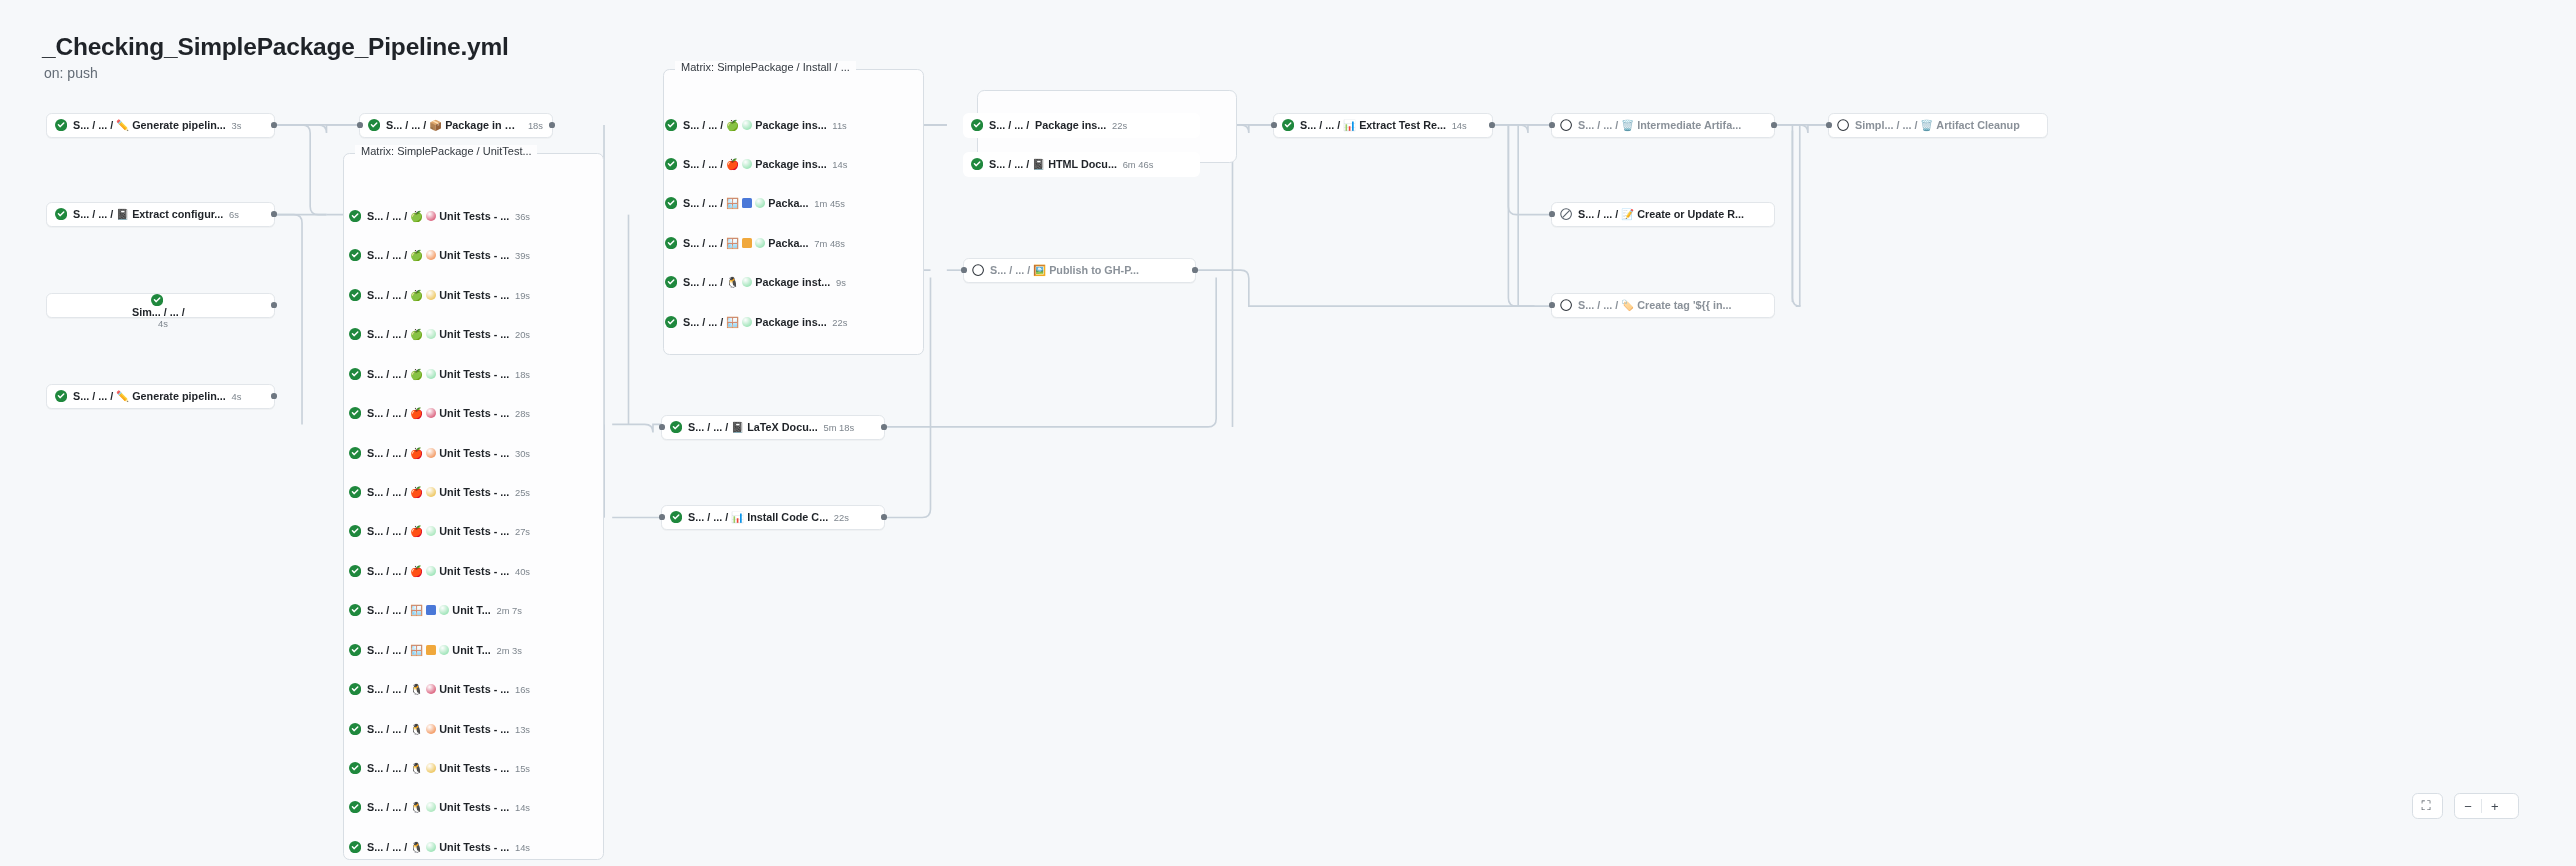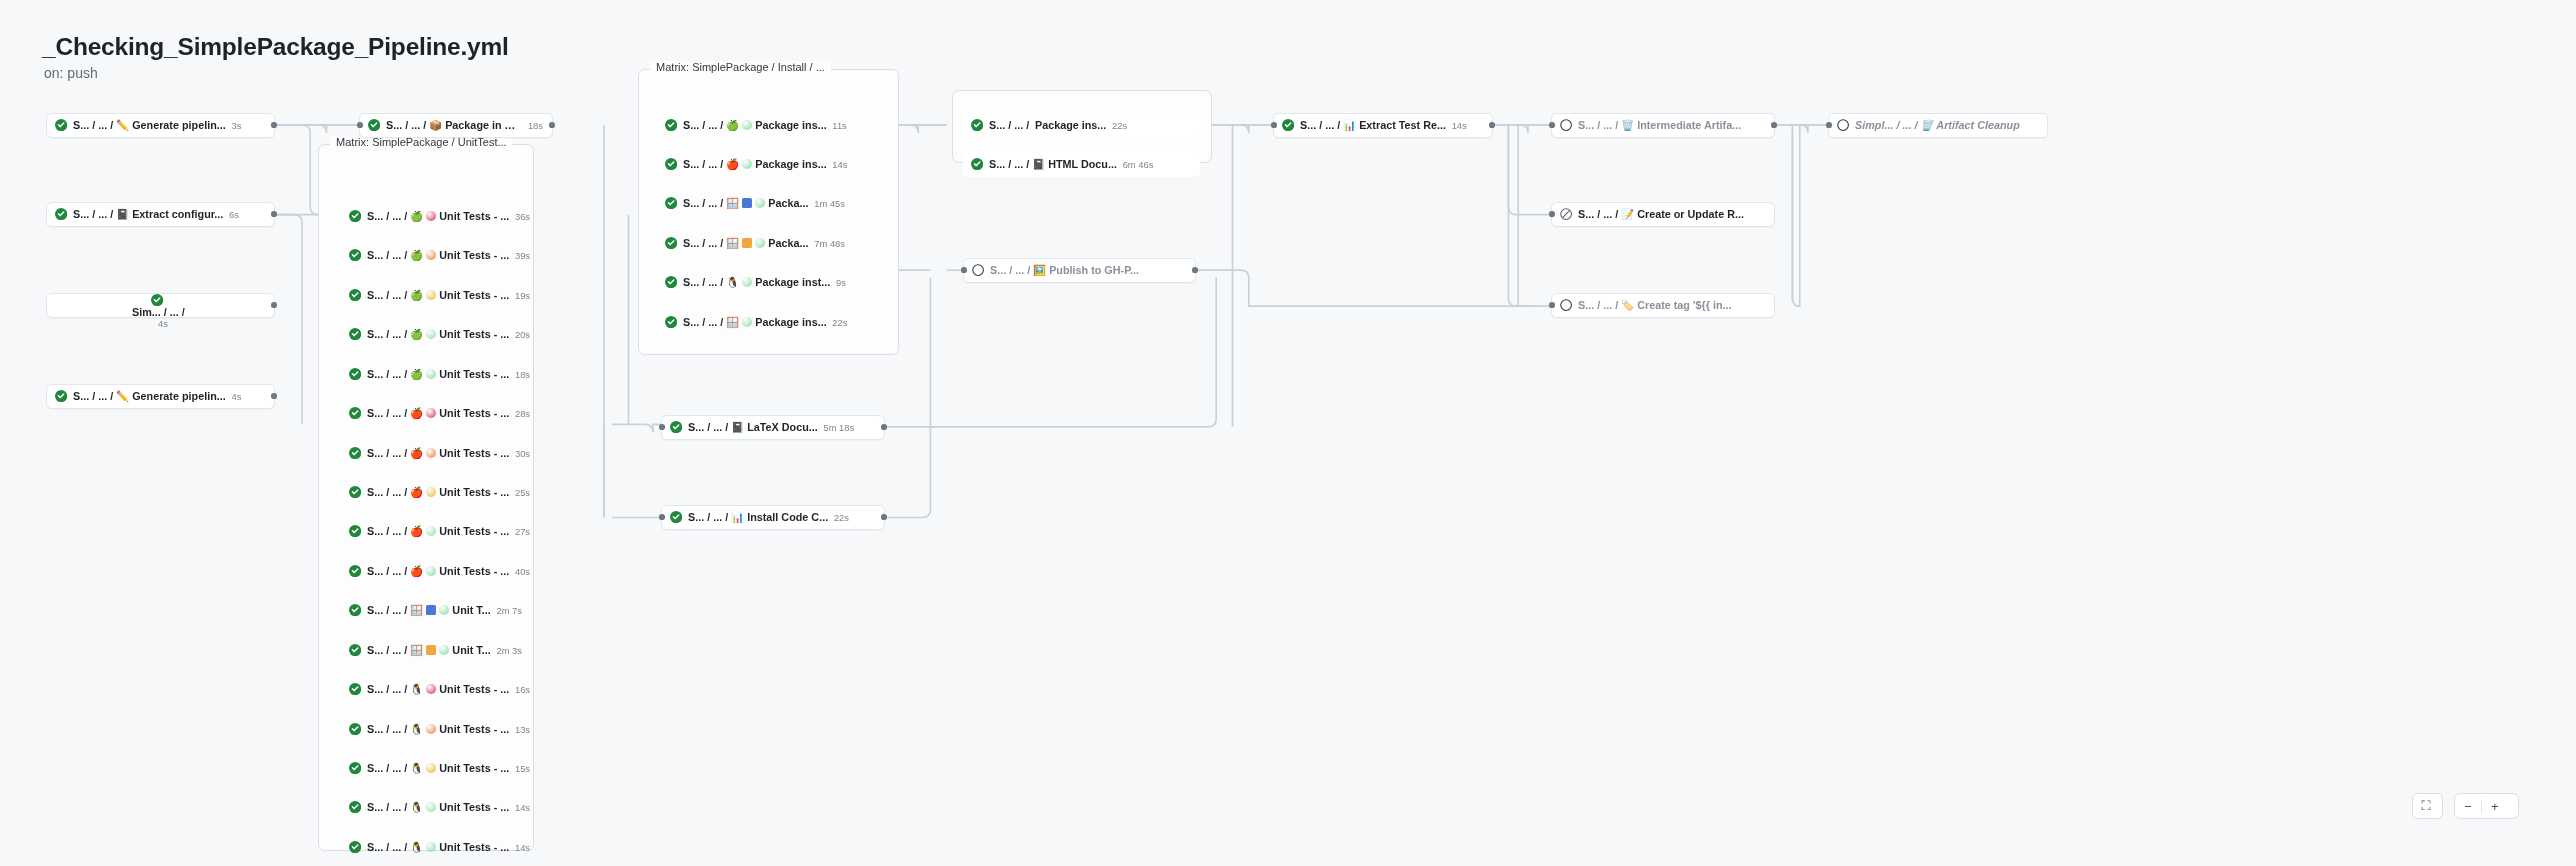--- a/index.html
+++ b/index.html
@@ -24,20 +24,21 @@
 
   
   #edges { position: absolute; left: 0; top: 0; width: 2576px; height: 866px; }
 
   
   .mgroup {
     position: absolute;
     border: 0.8px solid #d8dee4;
     border-radius: 6.5px;
     background: #fdfdfe;
+    margin-left: 25px;
   }
   .mgroup-label {
     position: absolute;
     top: -9px; left: 11.4px;
     background: #fdfdfe;
     padding: 0 5.7px;
     font-size: 11px; color: #32383f; white-space: nowrap;
   }
 
   
@@ -157,21 +158,21 @@
       <path d="M1860 153 V 375"></path>
       <path d="M2205 153 V 375"></path>
       <path d="M1100 153 V 340"></path>
     </g>
   </svg>
 
   <div class="mgroup" style="left:638px; top:69px; width:261px; height:286px;">
     <span class="mgroup-label">Matrix: SimplePackage / Install / ...</span>
   </div>
 
-  <div class="mgroup" style="left:318px; top:144px; width:216px; height:707px;">
+  <div class="mgroup" style="left:318px; top:153px; width:261px; height:707px;">
     <span class="mgroup-label">Matrix: SimplePackage / UnitTest...</span>
   </div>
 
   <div class="node" style="left:46px; top:113px; width:229px;">
     <span class="status"><svg viewBox="0 0 16 16" width="12.2" height="12.2">
           <circle cx="8" cy="8" r="8" fill="#1f883d"></circle>
           <path d="M11.5 5.3 6.9 10 4.5 7.6" stroke="#fff" stroke-width="1.9" fill="none" stroke-linecap="round" stroke-linejoin="round"></path>
         </svg></span>
     <span class="path">S... / ... / </span>
     <span class="emo">✏️</span>
@@ -590,21 +591,21 @@
   <div class="node skipped" style="left:1551px; top:293px; width:224px;">
     <span class="status"><svg viewBox="0 0 16 16" width="12.2" height="12.2">
           <circle cx="8" cy="8" r="7" fill="none" stroke="#30363d" stroke-width="1.4"></circle>
         </svg></span>
     <span class="path">S... / ... / </span>
     <span class="emo">🏷️</span>
     <span class="jobname">Create tag '${{ in...</span>
     <span class="port in"></span>
   </div>
 
-  <div class="node skipped" style="left:1828px; top:113px; width:220px;font-style:italic;">
+  <div class="node skipped" style="left:1828px; top:113px; width:220px;">
     <span class="status"><svg viewBox="0 0 16 16" width="12.2" height="12.2">
           <circle cx="8" cy="8" r="7" fill="none" stroke="#30363d" stroke-width="1.4"></circle>
         </svg></span>
     <span class="path">Simpl... / ... / </span>
     <span class="emo">🗑️</span>
     <span class="jobname">Artifact Cleanup</span>
     <span class="port in"></span>
   </div>
 
   <div class="zoomctl" style="left:2412px; top:793px; width:31px;">

